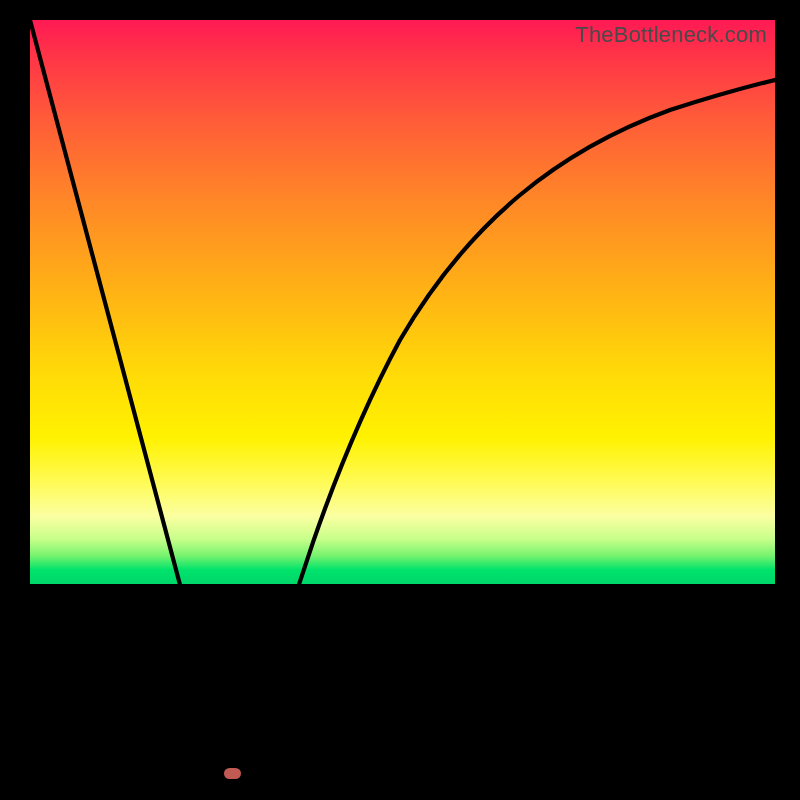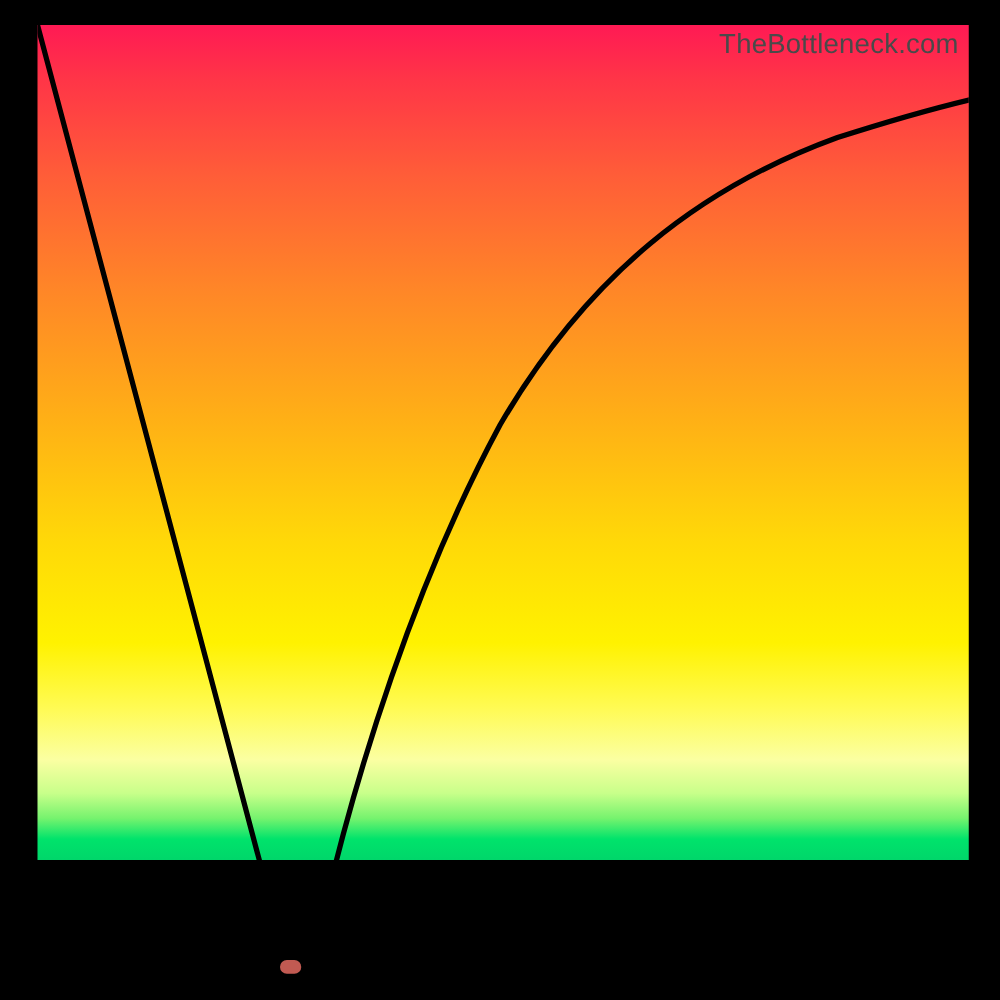--- a/index.html
+++ b/index.html
@@ -9,21 +9,21 @@
     height: 800px;
     background: #000;
     overflow: hidden;
     font-family: Arial, Helvetica, sans-serif;
   }
   .frame {
     position: absolute;
     left: 30px;
     top: 20px;
     width: 745px;
-    height: 668px;
+    height: 564px;
     background: linear-gradient(to bottom,
       #ff1a54 0%,
       #ff3348 6%,
       #ff5d38 18%,
       #ff8727 32%,
       #ffb215 48%,
       #ffd908 62%,
       #fff200 74%,
       #fffb56 82%,
       #fbffa2 88%,

